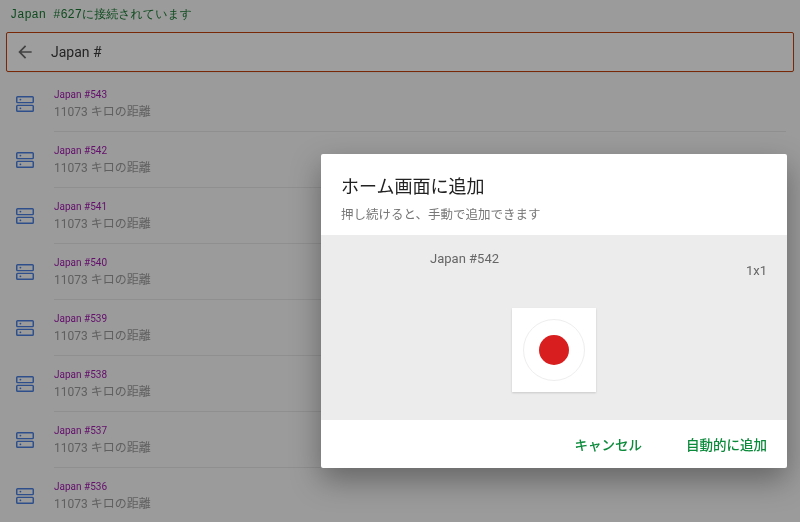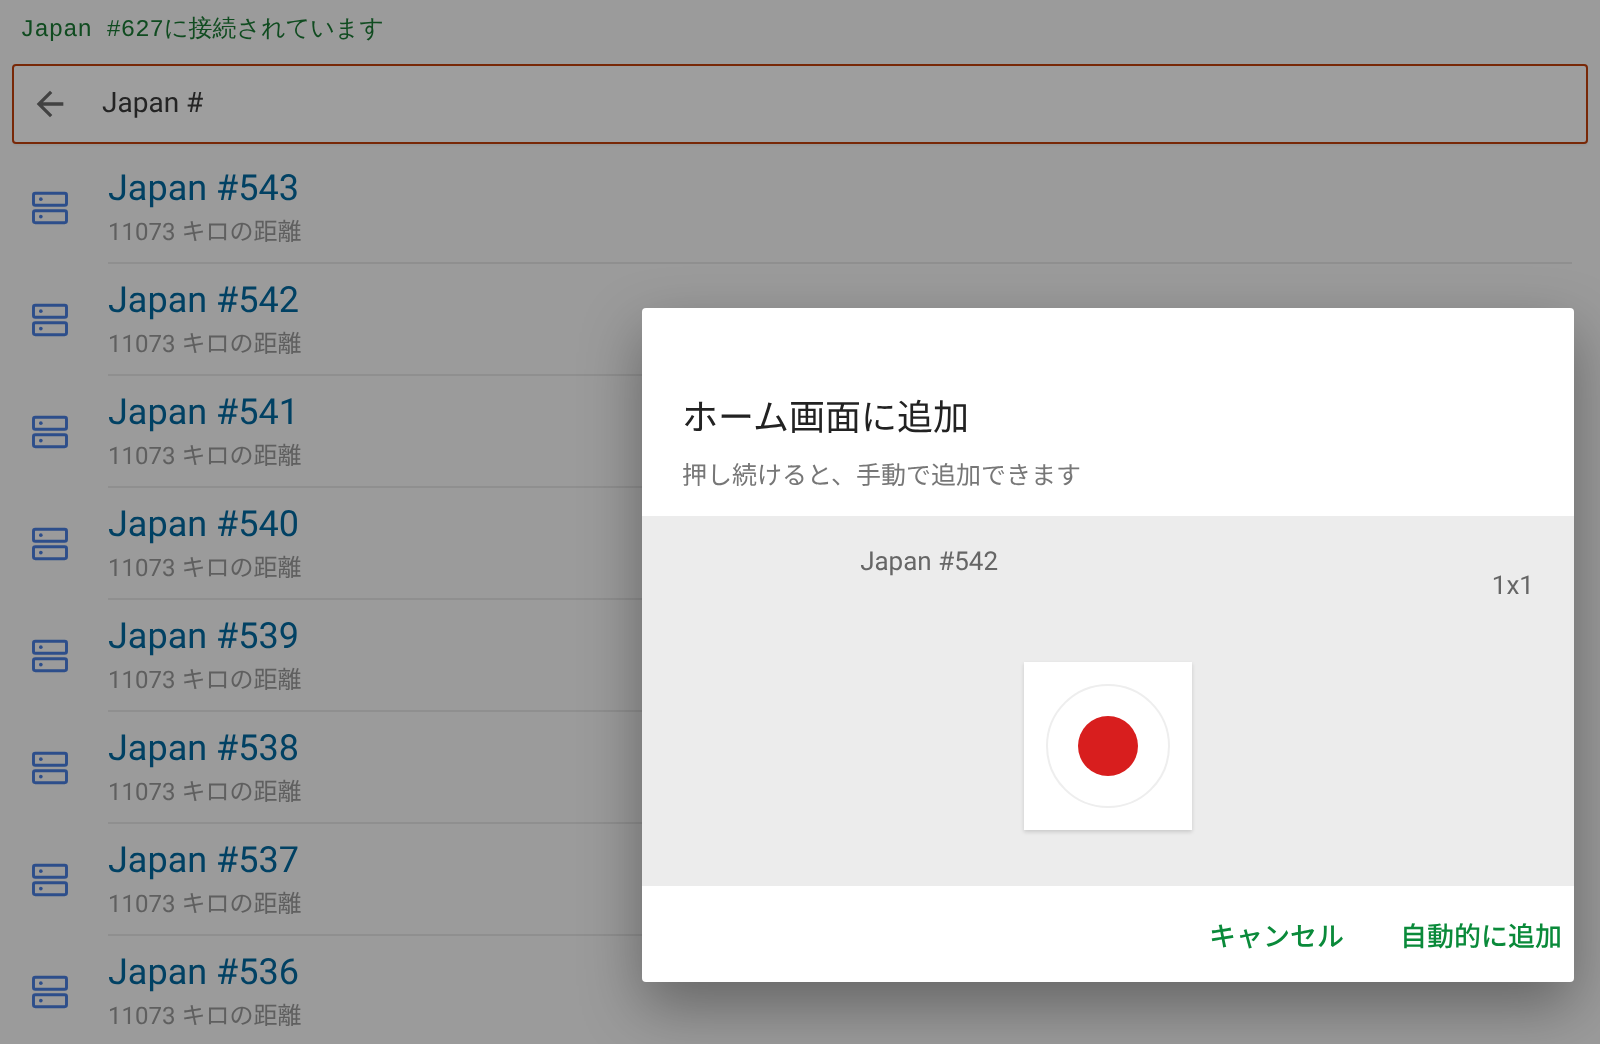--- a/index.html
+++ b/index.html
@@ -18,37 +18,37 @@
   .searchbar { margin: 4px 6px 0 6px; height: 40px; background: #fff; border: 1px solid #c2410c; border-radius: 2px; display: flex; align-items: center; padding: 0 8px; gap: 16px; box-shadow: 0 1px 1px rgba(0,0,0,.04); }
   .searchbar .back svg { display: block; }
   .searchbar .query { color: #3a3a3a; font-size: 14px; }
 
   
   .list { margin-top: 4px; }
   .row { display: flex; align-items: center; height: 56px; padding: 0 14px; gap: 18px; }
   .row + .row { border-top: none; }
   .row .srv-icon svg { display: block; }
   .row .texts { display: flex; flex-direction: column; flex: 1 1 auto; border-bottom: 1px solid #e7e7e7; height: 56px; justify-content: center; gap: 2px; }
-  .row .title { color: #0369a1; font-size: 18px; }
+  .row .title { color: #a21caf; font-size: 10px; }
   .row .sub { color: #9a9a9a; font-size: 12px; }
 
   
   .scrim { position: absolute; inset: 0; background: rgba(0,0,0,0.38); }
   .dialog { position: absolute; left: 321px; top: 154px; width: 466px; background: #fff; border-radius: 2px; box-shadow: 0 12px 30px rgba(0,0,0,.35); display: flex; flex-direction: column; }
   .dialog .d-head { padding: 18px 20px 12px 20px; }
-  .dialog .d-title { font-size: 18px; color: #222; margin-bottom: 6px; margin-top: 23px; }
+  .dialog .d-title { font-size: 18px; color: #222; margin-bottom: 6px; }
   .dialog .d-sub { font-size: 12.5px; color: #777; }
   .dialog .d-body { background: #ececec; padding: 16px 20px 28px 20px; }
   .dialog .d-meta { display: flex; font-size: 13px; color: #666; }
   .dialog .d-meta .name { flex: 0 0 58%; text-align: center; }
   .dialog .d-meta .size { flex: 0 0 42%; text-align: right; margin-top: 12px; }
   .dialog .widget { width: 84px; height: 84px; background: #fff; margin: 30px auto 0 auto; display: flex; align-items: center; justify-content: center; box-shadow: 0 1px 2px rgba(0,0,0,.15); }
   .dialog .flag { width: 62px; height: 62px; border-radius: 50%; background: #fff; display: flex; align-items: center; justify-content: center; border: 1px solid #eee; }
   .dialog .flag .dot { width: 30px; height: 30px; border-radius: 50%; background: #d81e1e; }
-  .dialog .d-actions { display: flex; justify-content: flex-end; gap: 28px; padding: 14px 6px; }
+  .dialog .d-actions { display: flex; justify-content: flex-end; gap: 44px; padding: 14px 20px; }
   .dialog .d-actions button { background: none; border: none; color: #0a8a3a; font-size: 13.5px; font-weight: 500; cursor: pointer; font-family: inherit; }
 </style>
 </head>
 <body>
 
 <div class="screen">
 
 
   <div class="banner">
     <span>Japan #627に接続されています</span>

